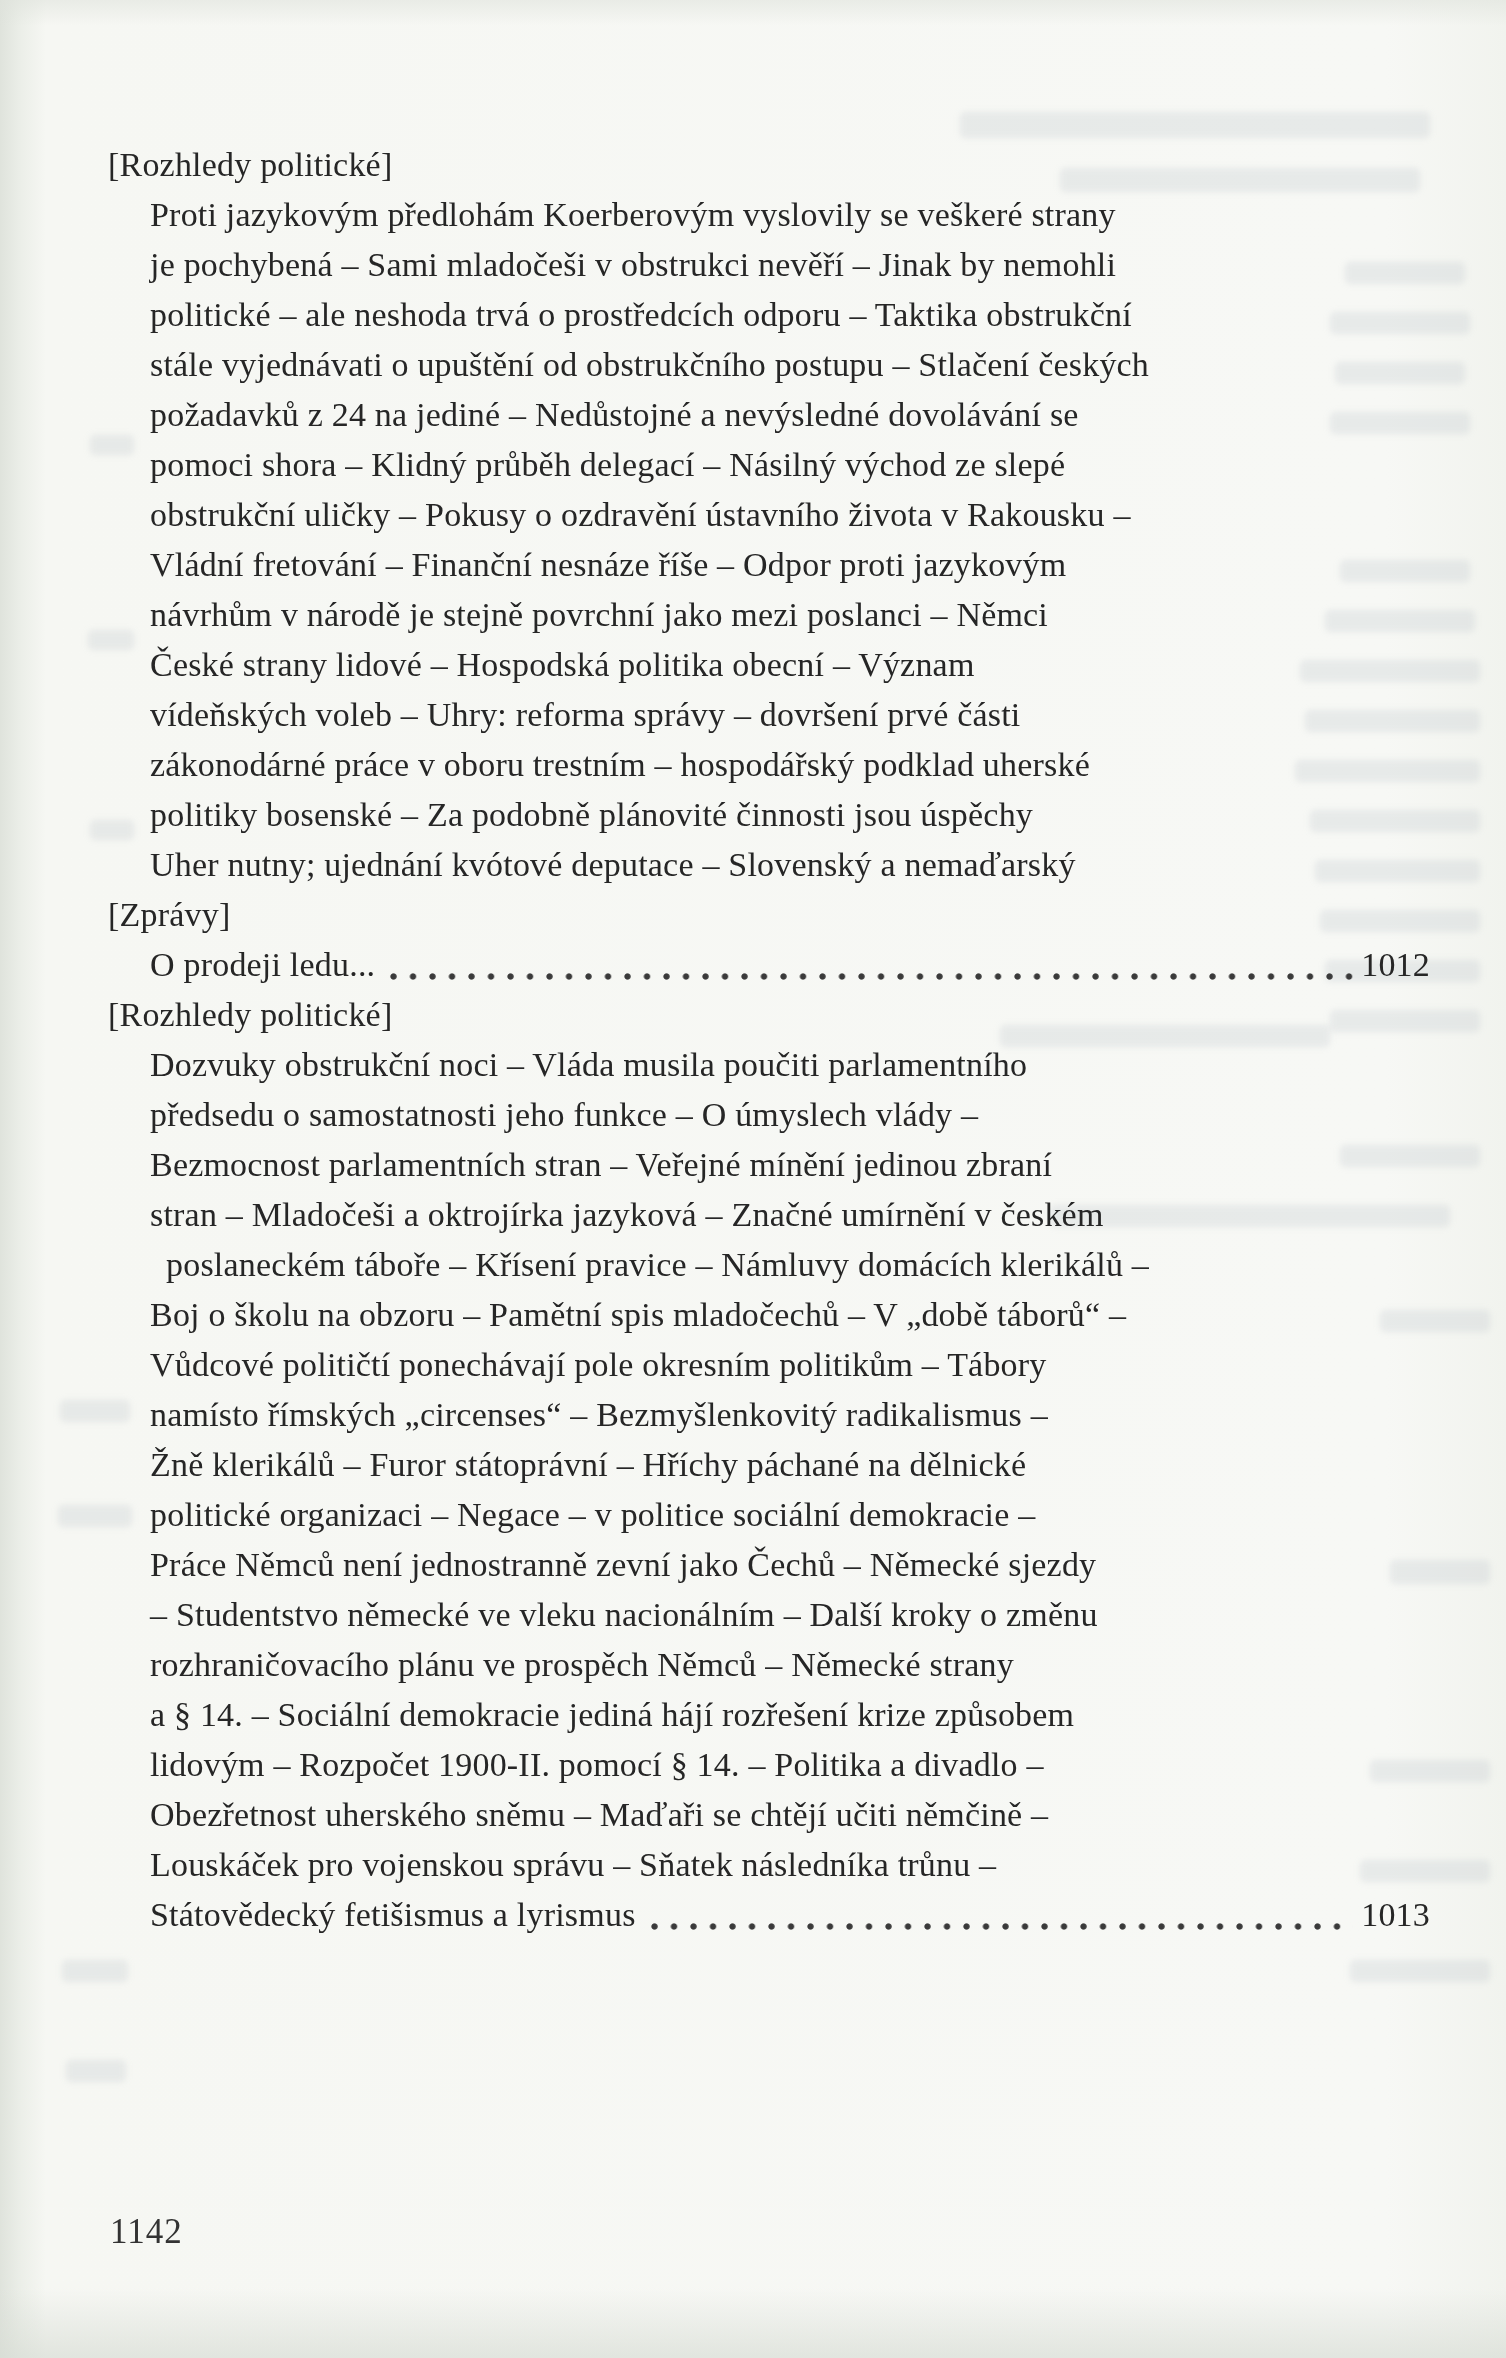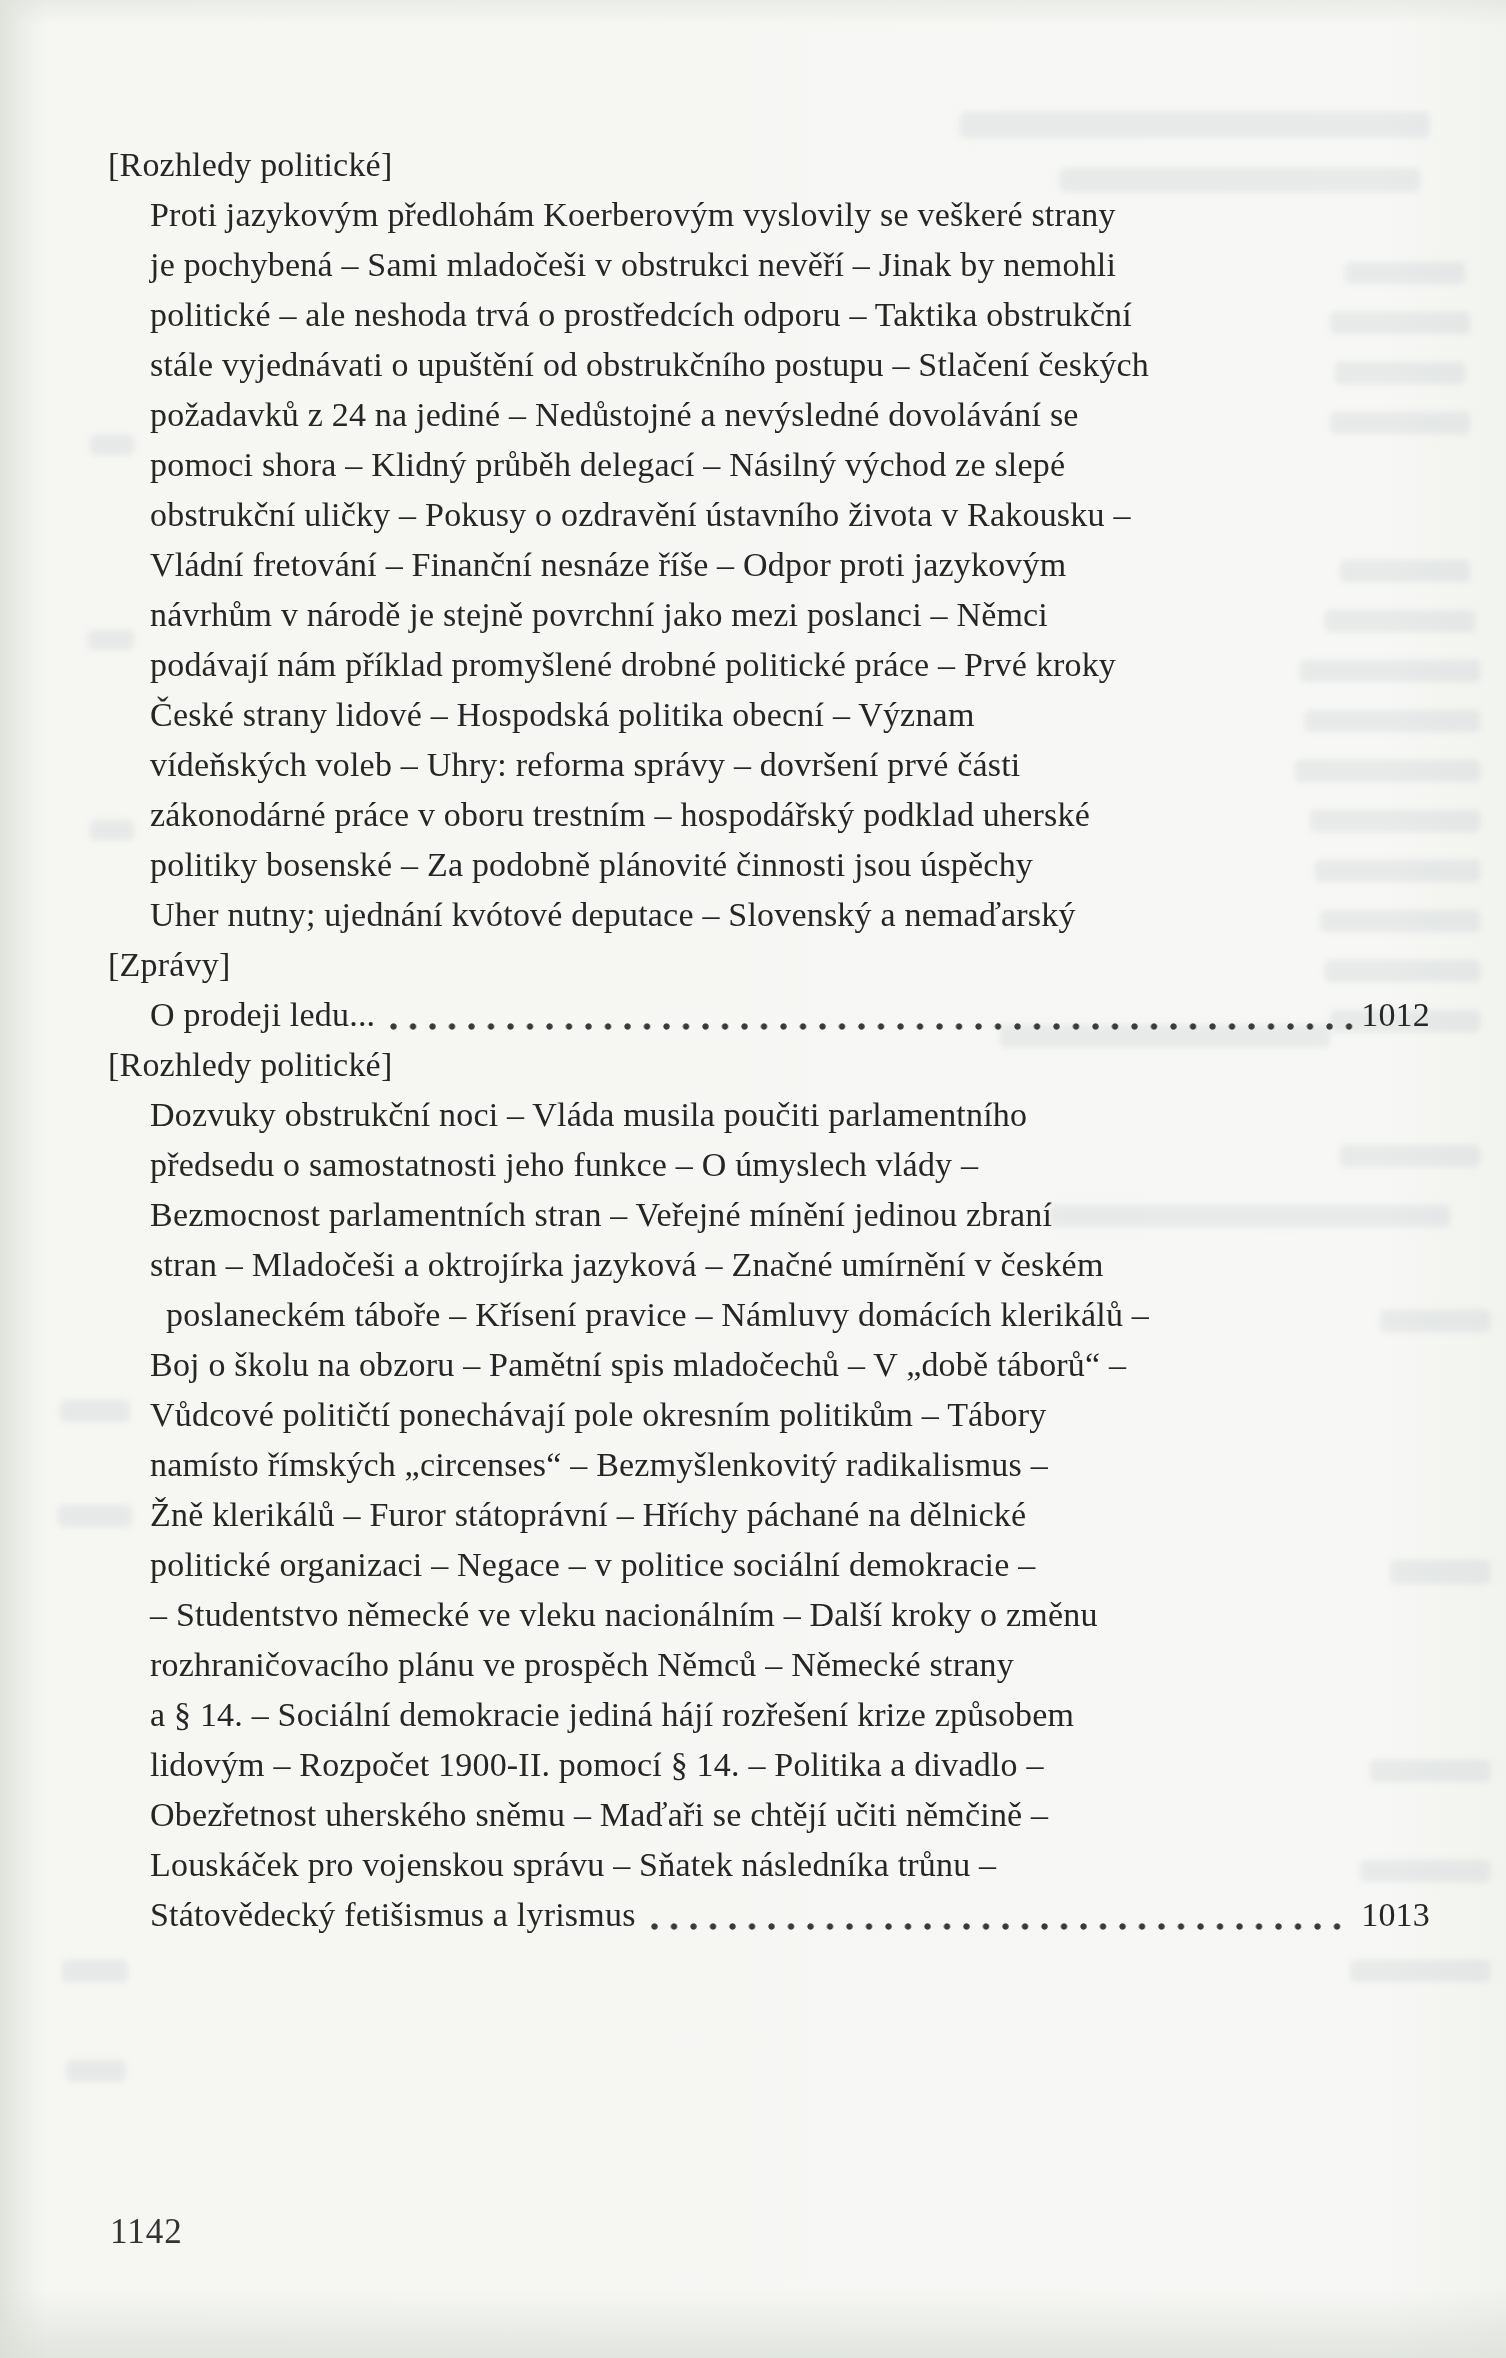--- a/index.html
+++ b/index.html
@@ -88,21 +88,20 @@
       <div class="line header">[Rozhledy politické]</div>
       <div class="line entry">Proti jazykovým předlohám Koerberovým vyslovily se veškeré strany</div>
       <div class="line entry">je pochybená – Sami mladočeši v obstrukci nevěří – Jinak by nemohli</div>
       <div class="line entry">politické – ale neshoda trvá o prostředcích odporu – Taktika obstrukční</div>
       <div class="line entry">stále vyjednávati o upuštění od obstrukčního postupu – Stlačení českých</div>
       <div class="line entry">požadavků z 24 na jediné – Nedůstojné a nevýsledné dovolávání se</div>
       <div class="line entry">pomoci shora – Klidný průběh delegací – Násilný východ ze slepé</div>
       <div class="line entry">obstrukční uličky – Pokusy o ozdravění ústavního života v Rakousku –</div>
       <div class="line entry">Vládní fretování – Finanční nesnáze říše – Odpor proti jazykovým</div>
       <div class="line entry">návrhům v národě je stejně povrchní jako mezi poslanci – Němci</div>
-      <div class="line entry">podávají nám příklad promyšlené drobné politické práce – Prvé kroky</div>
       <div class="line entry">České strany lidové – Hospodská politika obecní – Význam</div>
       <div class="line entry">vídeňských voleb – Uhry: reforma správy – dovršení prvé části</div>
       <div class="line entry">zákonodárné práce v oboru trestním – hospodářský podklad uherské</div>
       <div class="line entry">politiky bosenské – Za podobně plánovité činnosti jsou úspěchy</div>
       <div class="line entry">Uher nutny; ujednání kvótové deputace – Slovenský a nemaďarský</div>
       <div class="line header">[Zprávy]</div>
       <div class="line entry_pageref">
         <span class="txt">O prodeji ledu...</span>
         <span class="dots"></span>
         <span class="pg">1012</span>
@@ -111,20 +110,21 @@
       <div class="line entry">Dozvuky obstrukční noci – Vláda musila poučiti parlamentního</div>
       <div class="line entry">předsedu o samostatnosti jeho funkce – O úmyslech vlády –</div>
       <div class="line entry">Bezmocnost parlamentních stran – Veřejné mínění jedinou zbraní</div>
       <div class="line entry">stran – Mladočeši a oktrojírka jazyková – Značné umírnění v českém</div>
       <div class="line entry indent2">poslaneckém táboře – Křísení pravice – Námluvy domácích klerikálů –</div>
       <div class="line entry">Boj o školu na obzoru – Pamětní spis mladočechů – V „době táborů“ –</div>
       <div class="line entry">Vůdcové političtí ponechávají pole okresním politikům – Tábory</div>
       <div class="line entry">namísto římských „circenses“ – Bezmyšlenkovitý radikalismus –</div>
       <div class="line entry">Žně klerikálů – Furor státoprávní – Hříchy páchané na dělnické</div>
       <div class="line entry">politické organizaci – Negace – v politice sociální demokracie –</div>
+      <div class="line entry">Práce Němců není jednostranně zevní jako Čechů – Německé sjezdy</div>
       <div class="line entry">– Studentstvo německé ve vleku nacionálním – Další kroky o změnu</div>
       <div class="line entry">rozhraničovacího plánu ve prospěch Němců – Německé strany</div>
       <div class="line entry">a § 14. – Sociální demokracie jediná hájí rozřešení krize způsobem</div>
       <div class="line entry">lidovým – Rozpočet 1900-II. pomocí § 14. – Politika a divadlo –</div>
       <div class="line entry">Obezřetnost uherského sněmu – Maďaři se chtějí učiti němčině –</div>
       <div class="line entry">Louskáček pro vojenskou správu – Sňatek následníka trůnu –</div>
       <div class="line entry_pageref">
         <span class="txt">Státovědecký fetišismus a lyrismus</span>
         <span class="dots"></span>
         <span class="pg">1013</span>

